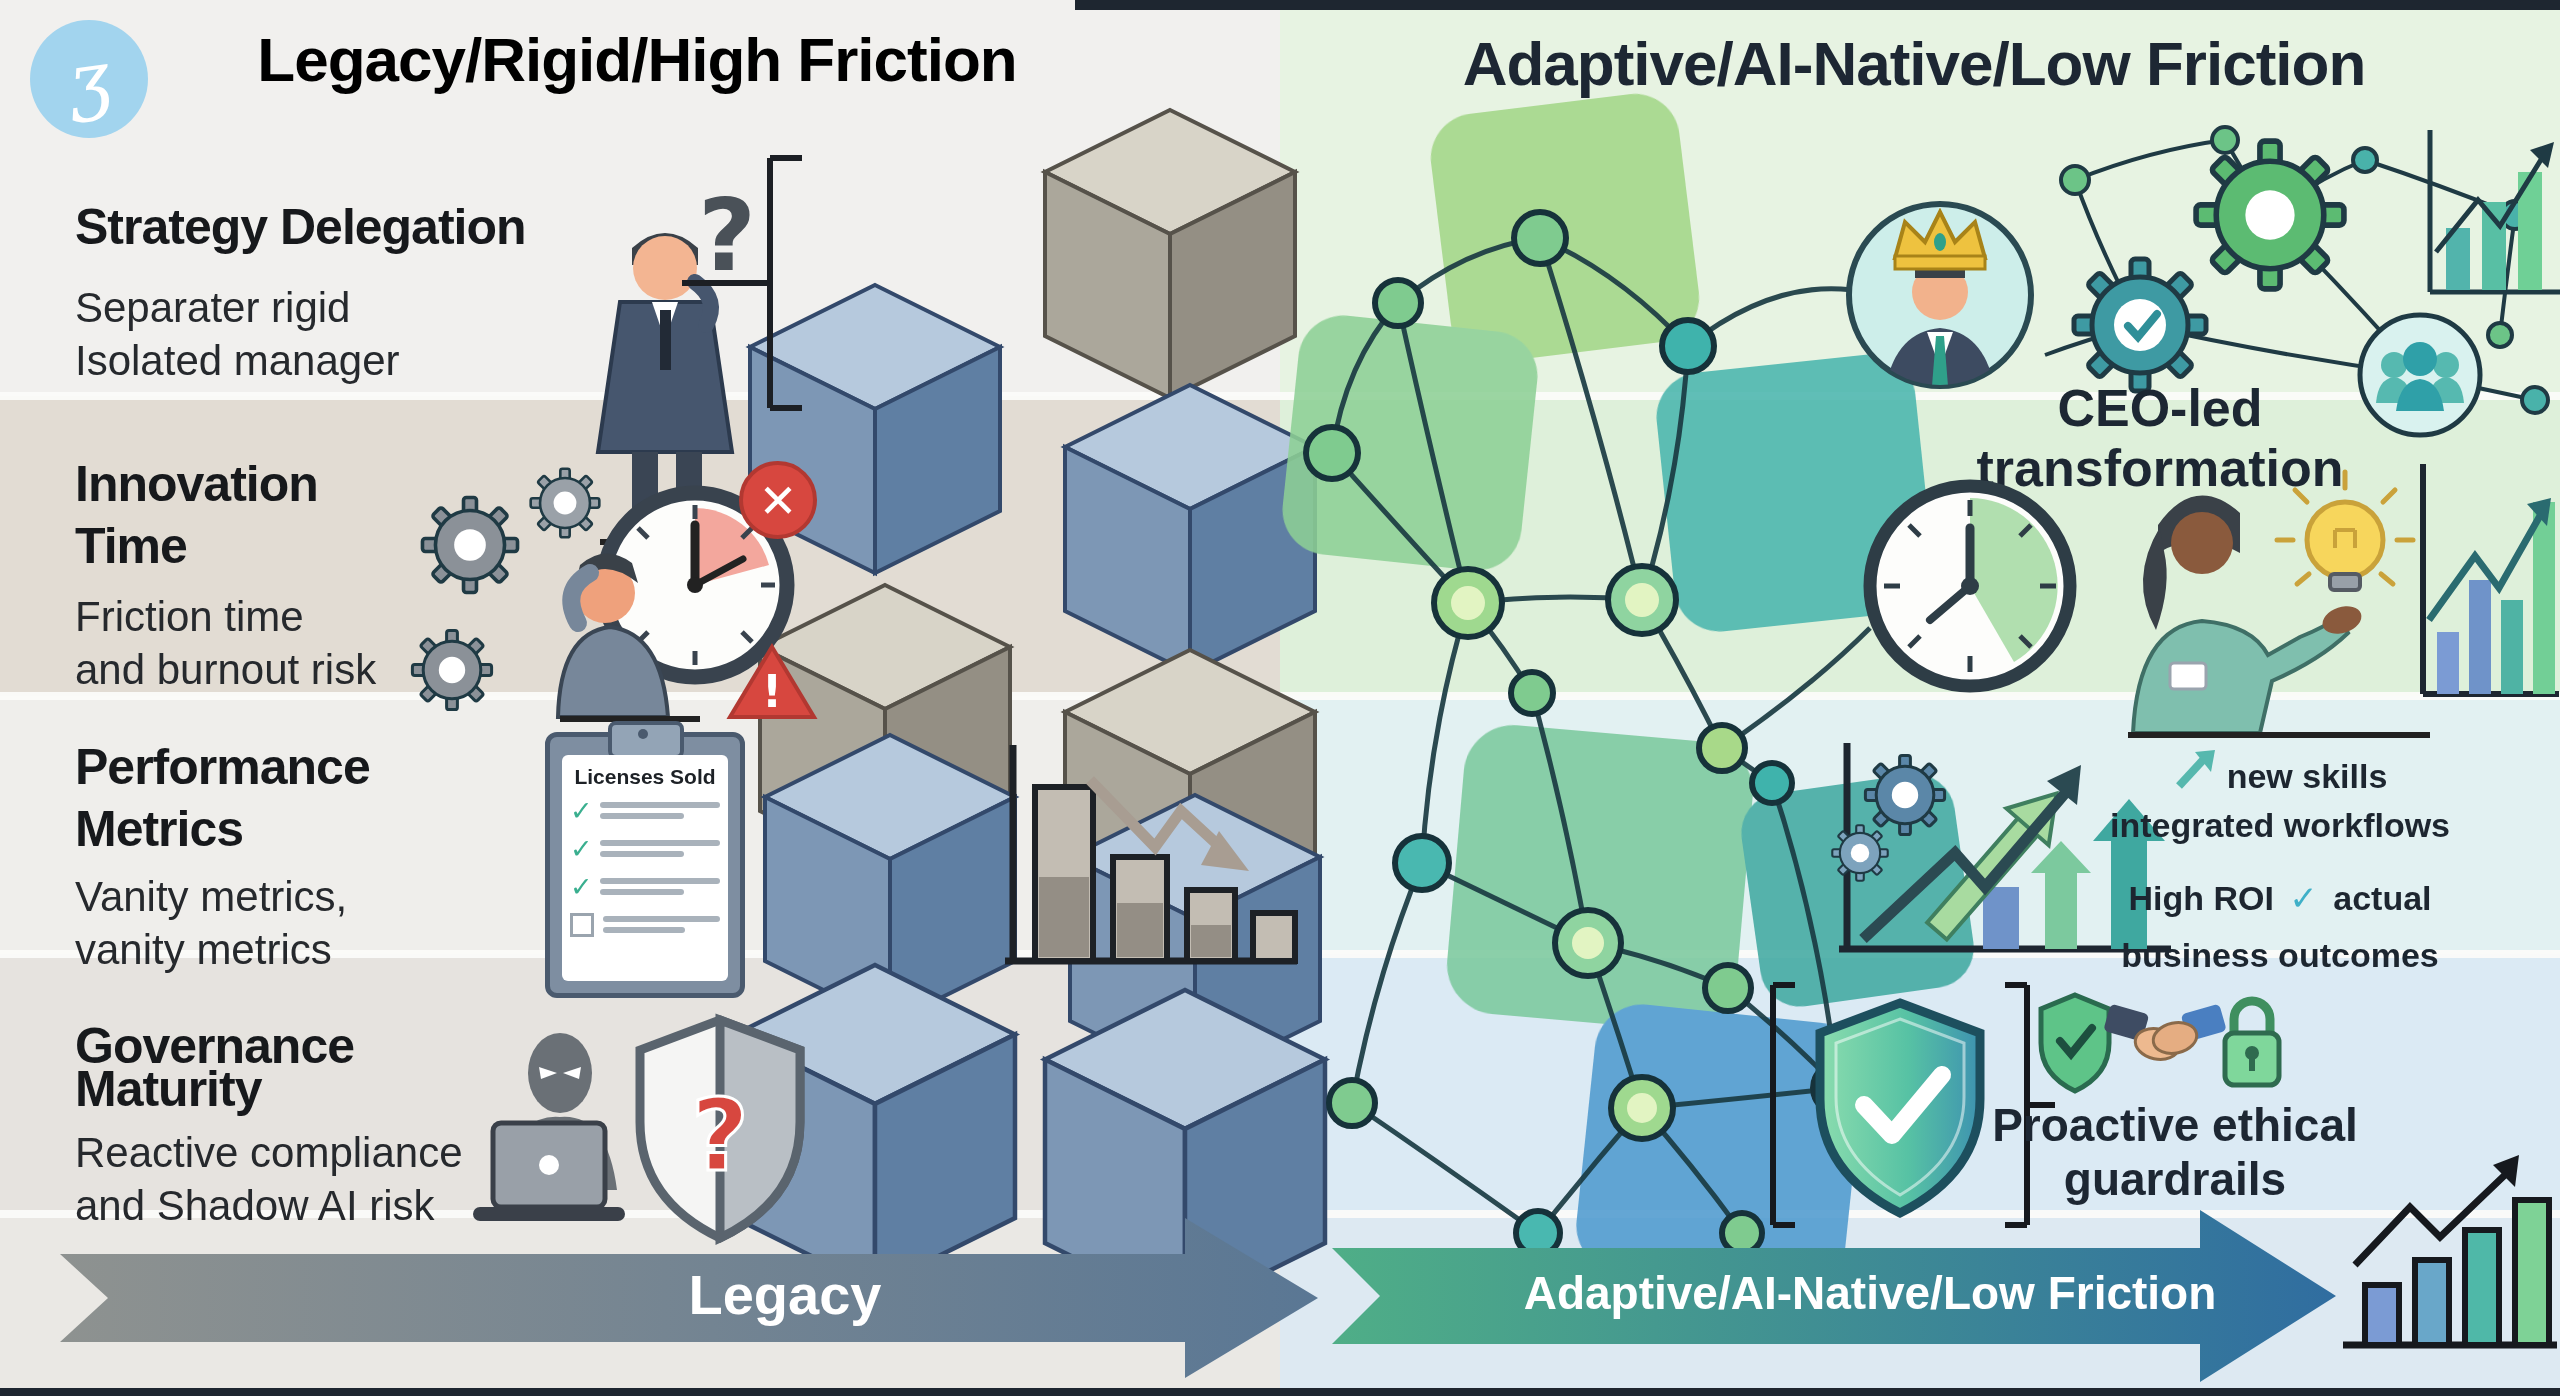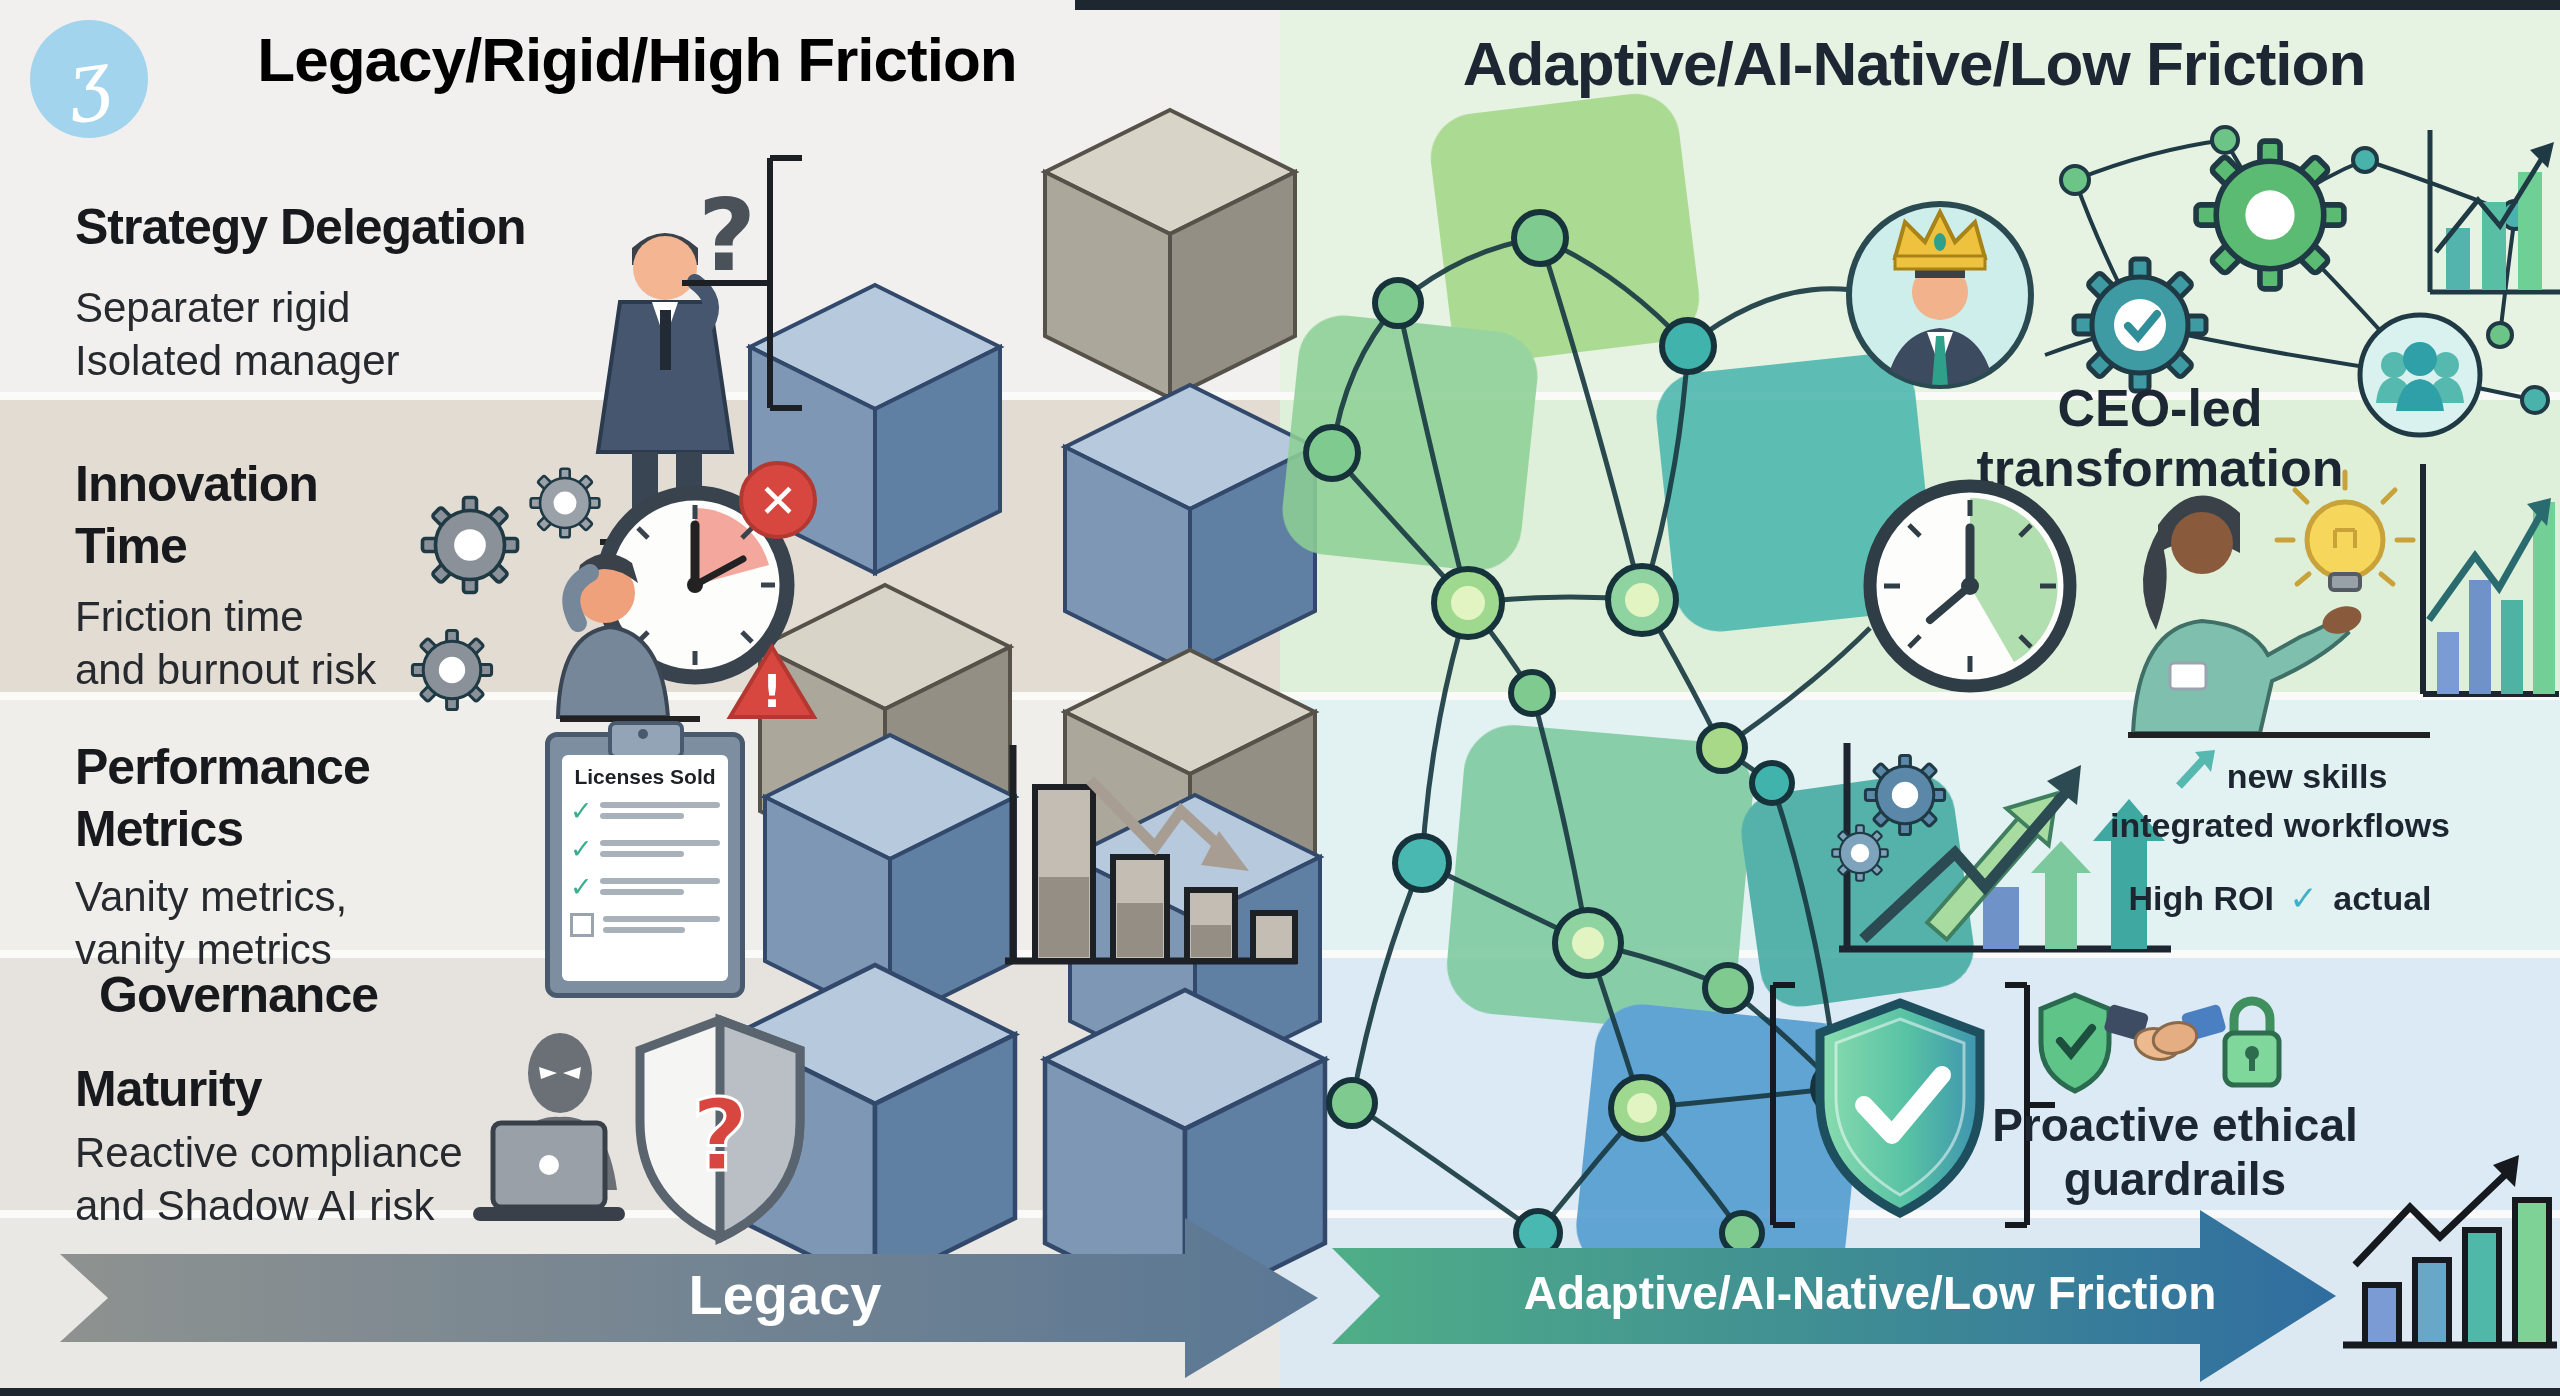--- a/index.html
+++ b/index.html
@@ -108,21 +108,21 @@
   <div class="ltitle" style="top:455px;">Innovation</div>
   <div class="ltitle" style="top:517px;">Time</div>
   <div class="lsub" style="top:592px;">Friction time</div>
   <div class="lsub" style="top:645px;">and burnout risk</div>
 
   <div class="ltitle" style="top:738px;">Performance</div>
   <div class="ltitle" style="top:800px;">Metrics</div>
   <div class="lsub" style="top:872px;">Vanity metrics,</div>
   <div class="lsub" style="top:925px;">vanity metrics</div>
 
-  <div class="ltitle" style="top:966px;margin-left:24px;">Governance</div>
+  <div class="ltitle" style="top:1017px;">Governance</div>
   <div class="ltitle" style="top:1060px;">Maturity</div>
   <div class="lsub" style="top:1128px;">Reactive compliance</div>
   <div class="lsub" style="top:1181px;">and Shadow AI risk</div>
 
   <svg style="left:580px;top:170px;z-index:3;" width="190" height="390" viewBox="0 0 190 390">
     <text x="118" y="100" font-size="100" font-weight="bold" fill="#4a5158">?</text>
     <path d="M52,78 Q85,48 118,78 L118,95 L52,95 Z" fill="#3a4148"></path>
     <circle cx="85" cy="98" r="32" fill="#f3b592"></circle>
     <polygon points="40,132 130,132 152,282 18,282" fill="#46566e" stroke="#2c3a4e" stroke-width="4"></polygon>
     <polygon points="72,132 98,132 85,170" fill="#ffffff"></polygon>
@@ -479,20 +479,21 @@
       <line x1="6" y1="38" x2="30" y2="12" stroke="#56b8ae" stroke-width="8"></line>
       <polygon points="22,4 42,2 38,24" fill="#56b8ae"></polygon>
     </svg><span>new skills</span>
   </div>
   <div class="r3line" style="top:878px;">
     <span>High ROI</span>
     <span style="color:#3fb0c8;font-weight:700;padding:0 6px;">✓</span>
     <span>actual</span>
   </div>
   <div class="r3line" style="top:806px;">integrated workflows</div>
+  <div class="r3line" style="top:936px;">business outcomes</div>
 
   <svg style="left:1765px;top:975px;z-index:3;" width="290" height="270" viewBox="0 0 290 270">
     <path d="M30,10 H8 M8,10 V250 M8,250 H30" stroke="#16191e" stroke-width="6" fill="none"></path>
     <path d="M240,10 H262 M262,10 V250 M262,250 H240 M262,130 H290" stroke="#16191e" stroke-width="6" fill="none"></path>
     <g transform="translate(135,132)">
       <path d="M0,-104 L80,-74 V-8 Q80,66 0,106 Q-80,66 -80,-8 V-74 Z" fill="url(#gradShield)" stroke="#1d4f5e" stroke-width="9"></path>
       <path d="M0,-88 L64,-64 V-10 Q64,50 0,88 Q-64,50 -64,-10 V-64 Z" fill="none" stroke="#ffffff" stroke-width="3" opacity="0.5"></path>
       <polyline points="-36,-2 -8,28 42,-32" stroke="#ffffff" stroke-width="18" fill="none" stroke-linecap="round" stroke-linejoin="round"></polyline>
     </g>
   </svg>

